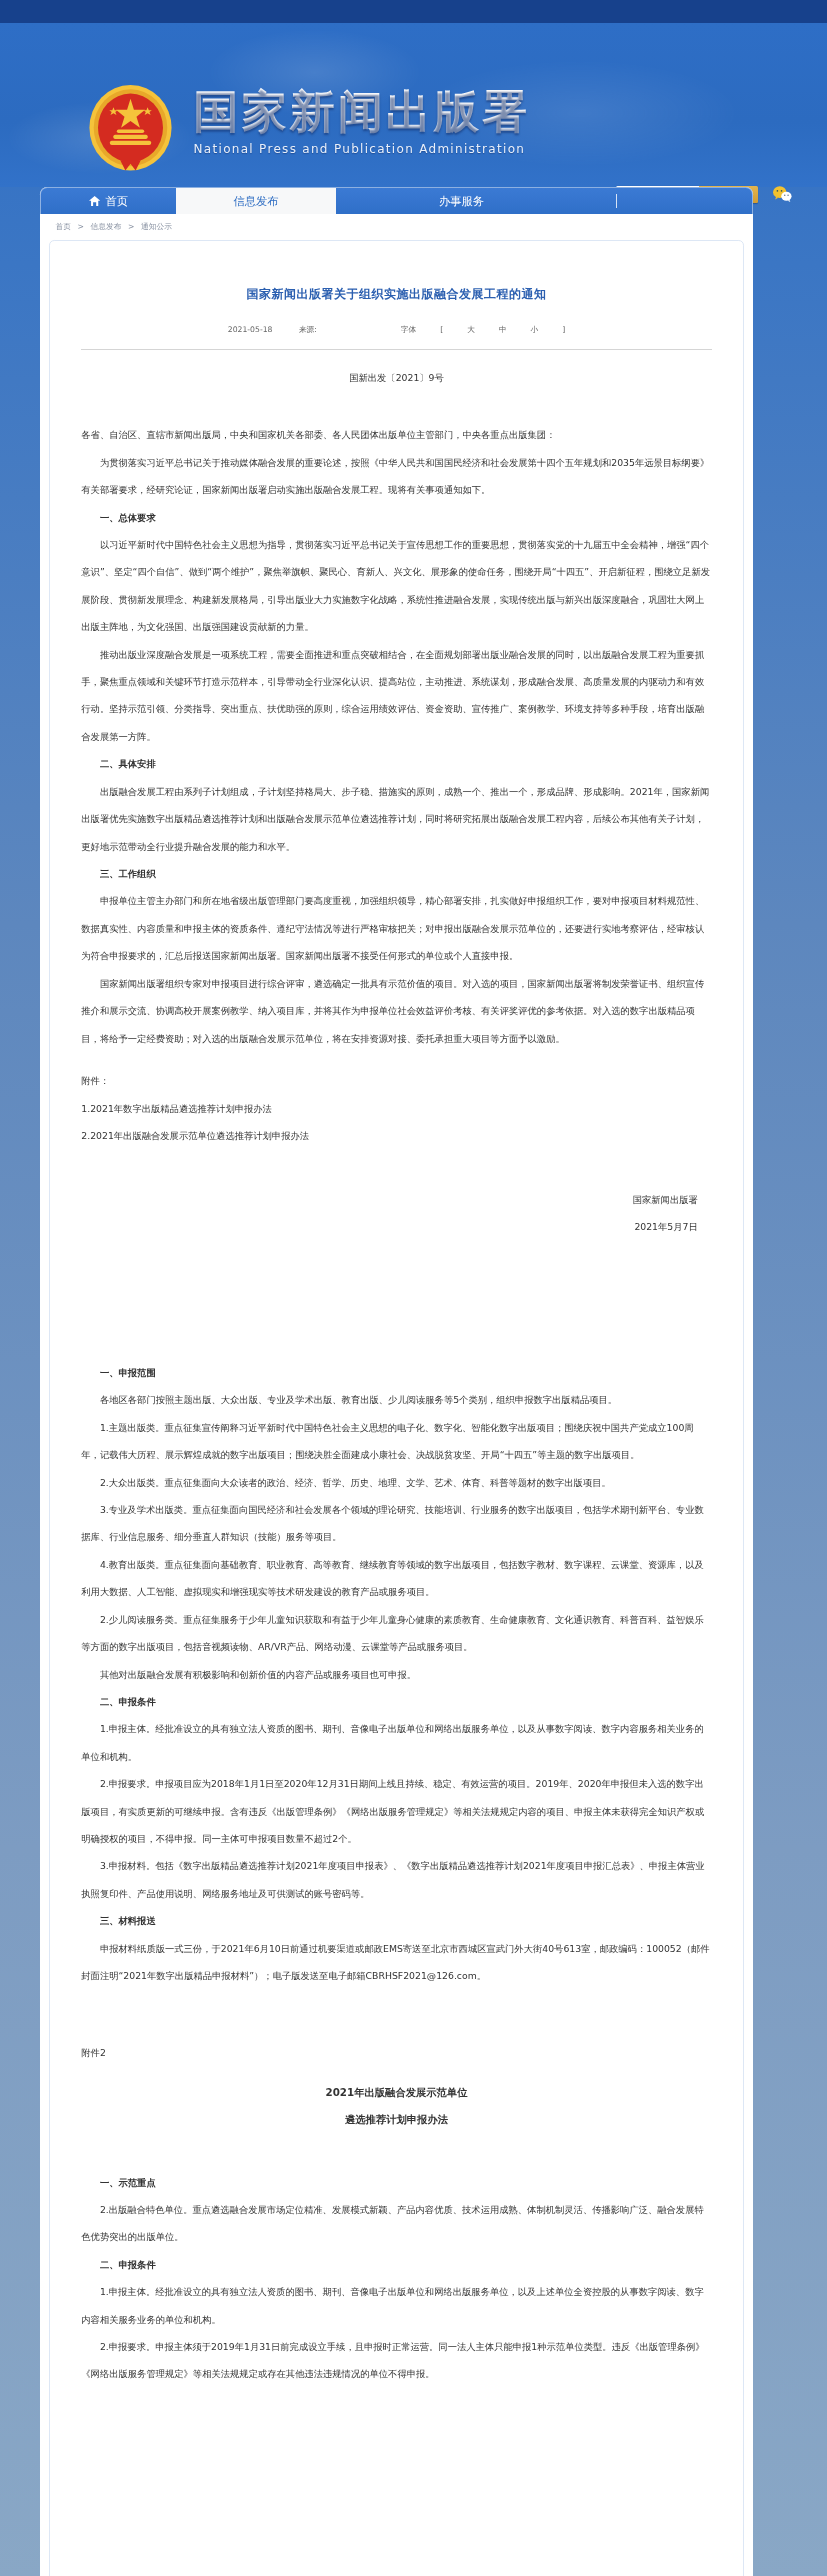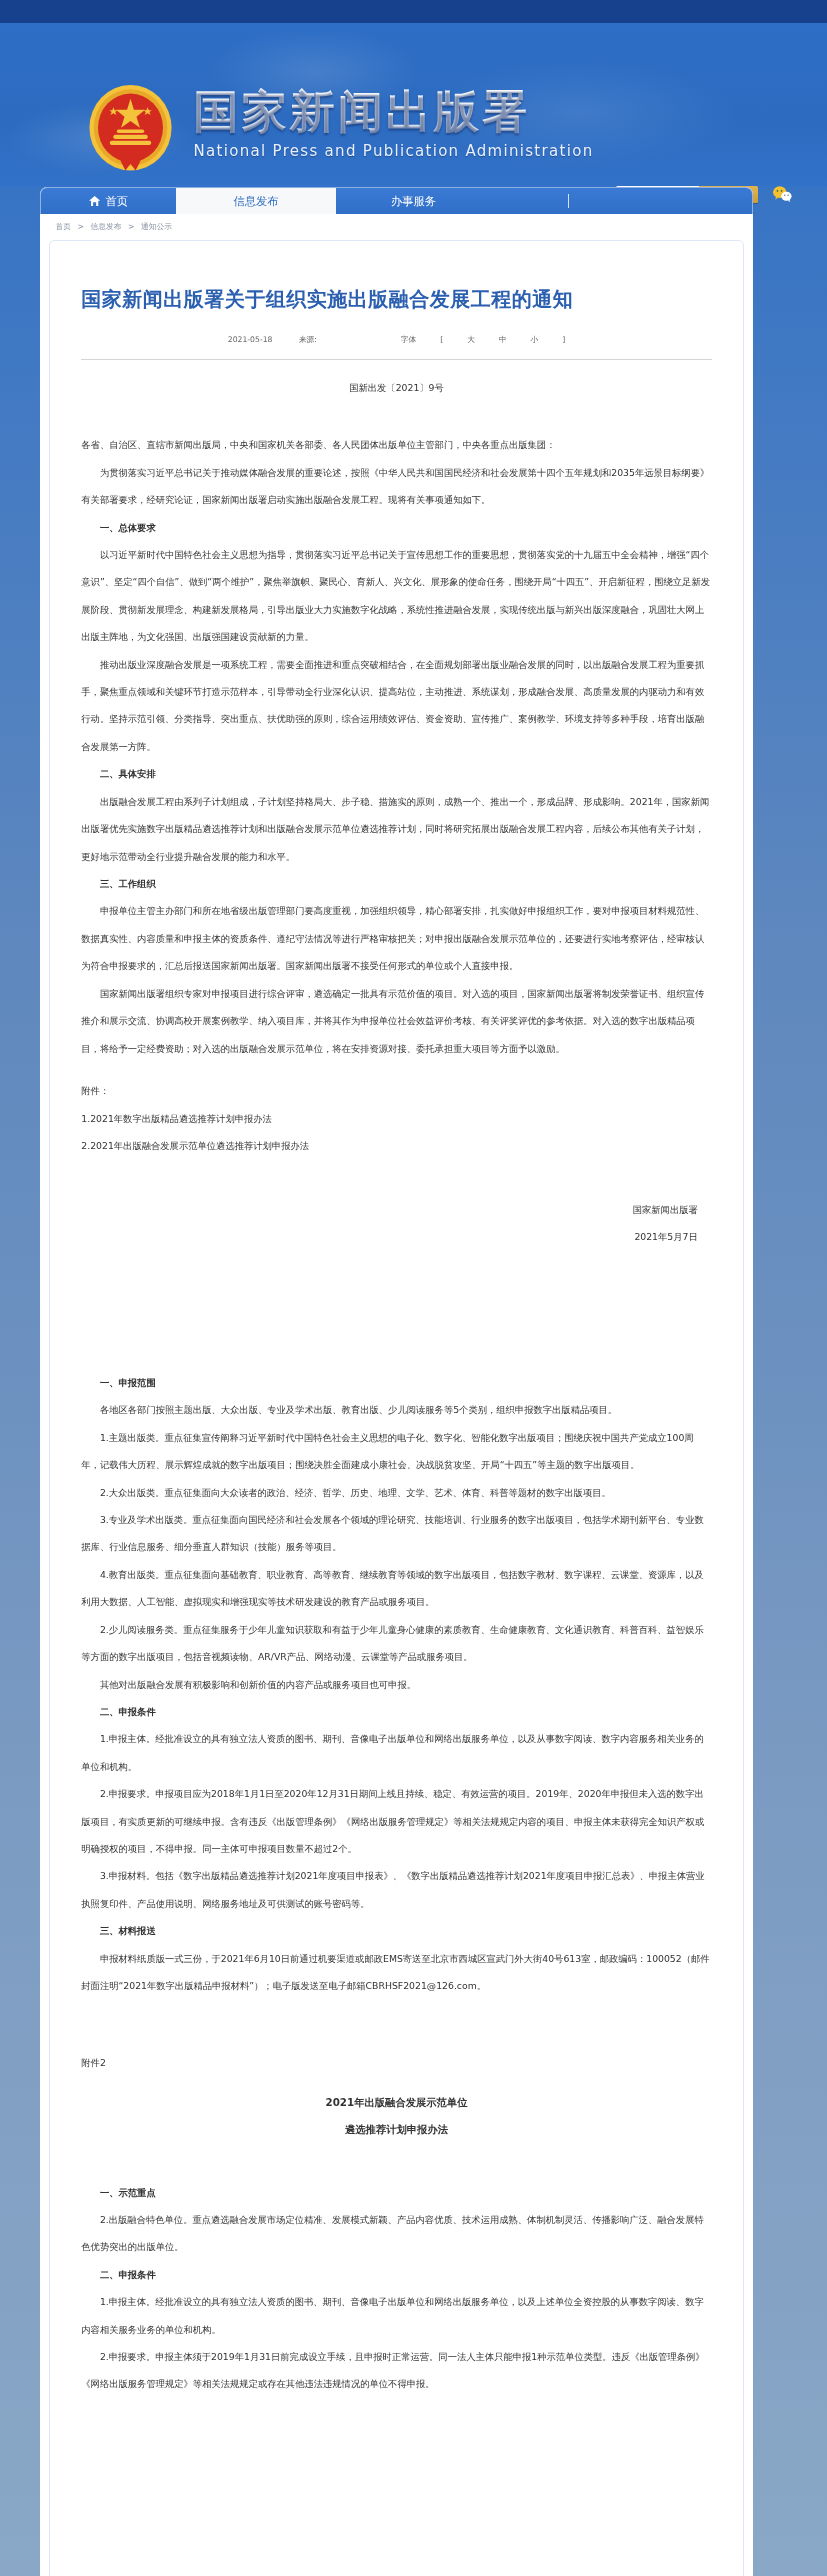--- a/index.html
+++ b/index.html
@@ -21,21 +21,21 @@
       radial-gradient(ellipse 134px 52px at 12% 70%,#ffffff 0%,transparent 70%);}
   .brand{position:absolute;left:87px;top:62px;display:flex;align-items:flex-start;}
   .emblem{width:87px;height:89px;flex:0 0 auto;}
   .brand-text{margin-left:19.6px;padding-top:2.1px;}
   .site-name{
     font-size:45px;font-weight:bold;color:#fff;letter-spacing:3.1px;line-height:1.1;
     text-shadow:0 1.5px 2.1px rgba(20,50,110,.55);
     background:linear-gradient(180deg,#ffffff 55%,#c9d6ea 100%);
     -webkit-background-clip:text;background-clip:text;-webkit-text-fill-color:transparent;
   }
-  .site-name-en{margin-top:5.2px;font-size:15px;color:#e9f0fb;letter-spacing:1.3px;
+  .site-name-en{margin-top:5.2px;font-size:12px;color:#e9f0fb;letter-spacing:1.3px;
     text-shadow:0 1px 1px rgba(20,50,110,.5);}
   .search-wrap{position:absolute;top:162px;right:35px;display:flex;align-items:center;}
   .search-box{display:flex;align-items:stretch;height:17.5px;border-radius:1.5px;overflow:hidden;
     box-shadow:0 0.5px 1px rgba(0,0,0,.25);}
   .search-input{width:73px;border:none;outline:none;padding:0 5.2px;font-size:7.7px;color:#555;
     font-family:"DejaVu Sans","Liberation Sans",sans-serif;}
   .search-input::placeholder{color:#6a6a6a;}
   .search-gold{display:flex;align-items:center;gap:4.1px;padding:0 6.2px;
     background:linear-gradient(180deg,#e3b54e 0%,#cf9c35 100%);}
   .gold-div{width:0.5px;height:10.3px;background:rgba(255,255,255,.75);}
@@ -50,33 +50,33 @@
   }
   .navbar{
     height:27px;background:linear-gradient(180deg,#3b7ad4 0%,#2f6fc8 100%);
     border-radius:7.2px 7.2px 0 0;display:flex;align-items:stretch;
     border:0.5px solid rgba(255,255,255,.45);border-bottom:none;box-sizing:border-box;
   }
   .nav-item{display:flex;align-items:center;justify-content:center;gap:5.2px;
     color:#fff;font-size:11.3px;cursor:pointer;}
   .nav-home{width:135px;}
   .nav-active{width:160px;background:#f7f8f9;color:#2e6dc3;border-radius:0;}
-  .nav-service{width:155px;}
+  .nav-service{width:155px;padding-left:48px;}
   .nav-sep{width:1px;height:13.4px;background:rgba(255,255,255,.8);align-self:center;margin-left:77px;}
   .home-ico{width:11.3px;height:10.3px;display:inline-block;}
   
   .breadcrumb{padding:8.2px 0 5.2px 13.4px;font-size:7.7px;color:#8a93a3;}
   .breadcrumb span{margin:0 2.1px;}
   .crumb{cursor:pointer;}
   
   .article{
     margin:3.1px 9.3px 0 9.3px;border:0.5px solid #dde7f5;border-radius:5.2px;
     padding:0 31px 15.5px 31px;position:relative;min-height:2349px;box-sizing:border-box;
   }
-  .art-title{margin-top:45px;font-size:20px;font-weight:bold;color:#2b5fb0;
+  .art-title{margin-top:45px;text-align:center;font-size:12px;font-weight:bold;color:#2b5fb0;
     letter-spacing:0.5px;}
   .art-meta{margin-top:21.6px;text-align:center;font-size:7.7px;color:#666;}
   .art-meta span{margin:0 12px;}
   .fs-link{cursor:pointer;margin:0 1px;}
   .art-divider{margin-top:14.4px;border-top:1px solid #d5d5d5;}
   
   .body-wrap{margin-top:13.4px;font-size:9.3px;color:#333;line-height:2.95;}
   .b-p{text-indent:2em;}
   .b-p0{text-indent:0;}
   .b-h{font-weight:bold;text-indent:2em;}

